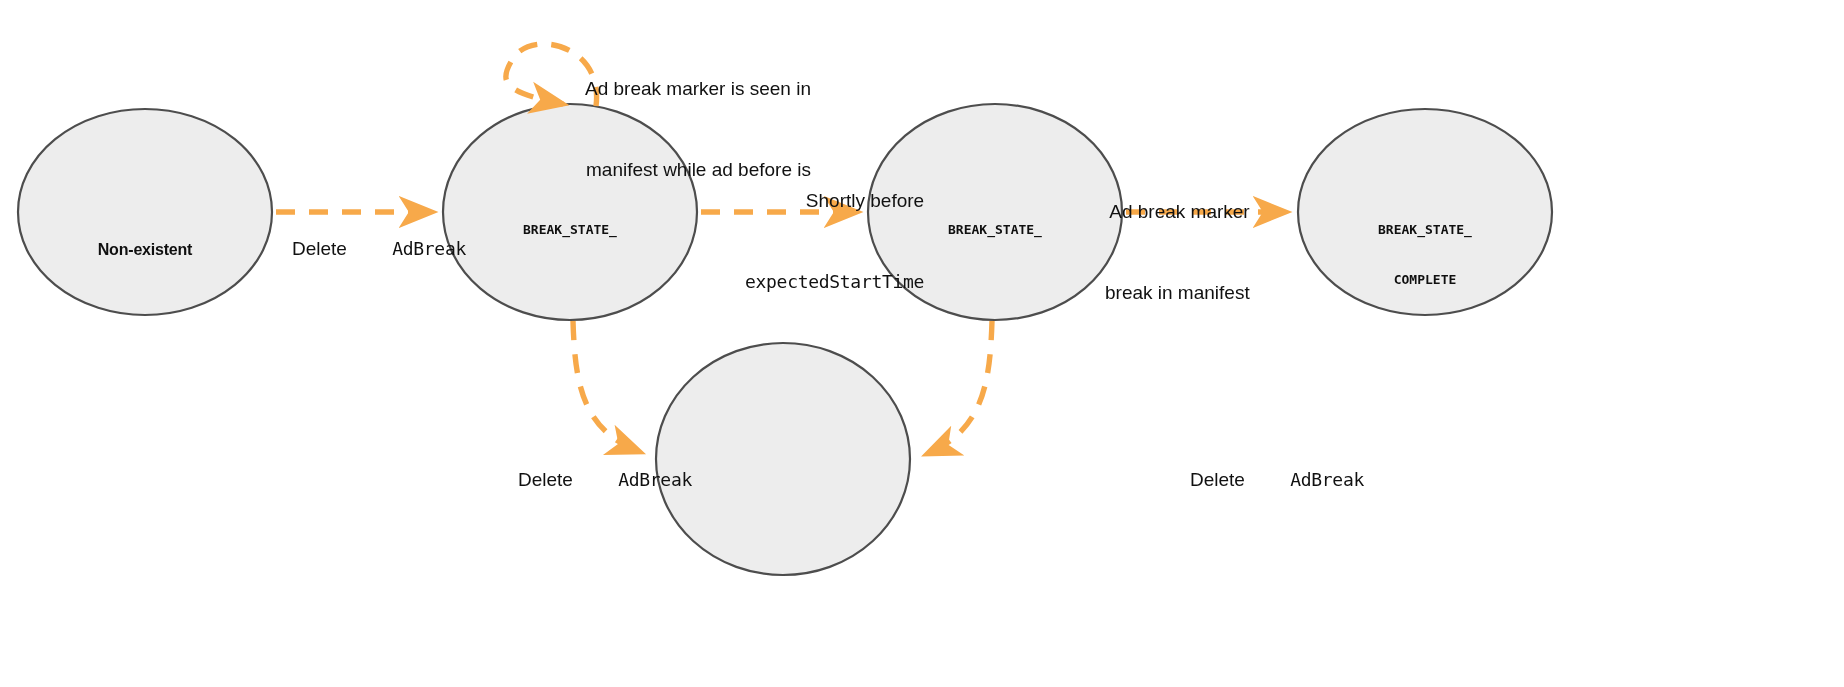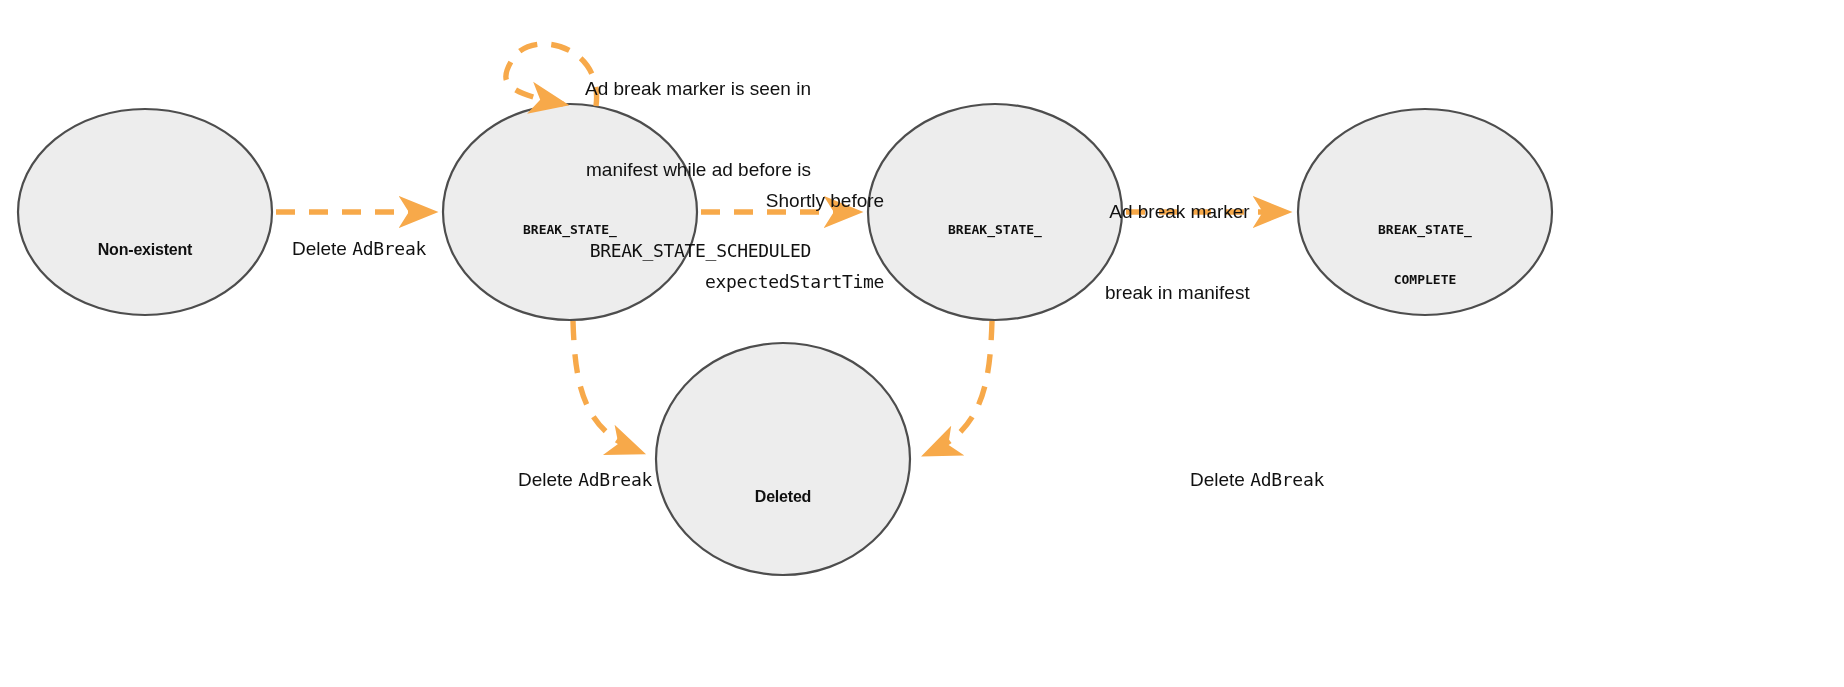--- a/index.html
+++ b/index.html
@@ -52,20 +52,21 @@
     font-family: "Liberation Sans", sans-serif;
     font-size: 19px;
     line-height: 1.42;
     white-space: pre;
     pointer-events: none;
   }
   .edge-label .mono {
     font-family: "DejaVu Sans Mono", monospace;
     font-size: 18px;
     letter-spacing: -0.3px;
+    margin-left: 40px;
   }
   .edge-label.left   { text-align: right; }
 </style>
 </head>
 <body>
 
 <div id="diagram-root">
 
   <svg id="diagram-svg" viewBox="0 0 1844 687">
     <defs>
@@ -117,32 +118,28 @@
 
   <div class="node-label mono" style="left:875px; top:188px; width:240px;">
     <div>BREAK_STATE_</div>
   </div>
 
   <div class="node-label mono" style="left:1305px; top:188px; width:240px;">
     <div>BREAK_STATE_</div>
     <div>COMPLETE</div>
   </div>
 
-  <div class="node-label plain" style="left:683px; top:445px; width:200px;">
-    <div>Deleted</div>
-  </div>
 
   <div class="edge-label left" style="left:292px; top:182px;">
     <div><span>Delete </span><span class="mono">AdBreak</span></div>
   </div>
 
   <div class="edge-label left" style="left:585px; top:22px;">
     <div><span>Ad break marker is seen in</span></div>
     <div><span>manifest while ad before is</span></div>
-    <div><span class="mono">BREAK_STATE_SCHEDULED</span></div>
   </div>
 
   <div class="edge-label left" style="left:705px; top:134px;">
     <div><span>Shortly before</span></div>
     <div><span class="mono">expectedStartTime</span></div>
   </div>
 
   <div class="edge-label left" style="left:1105px; top:145px;">
     <div><span>Ad break marker</span></div>
     <div><span>break in manifest</span></div>

